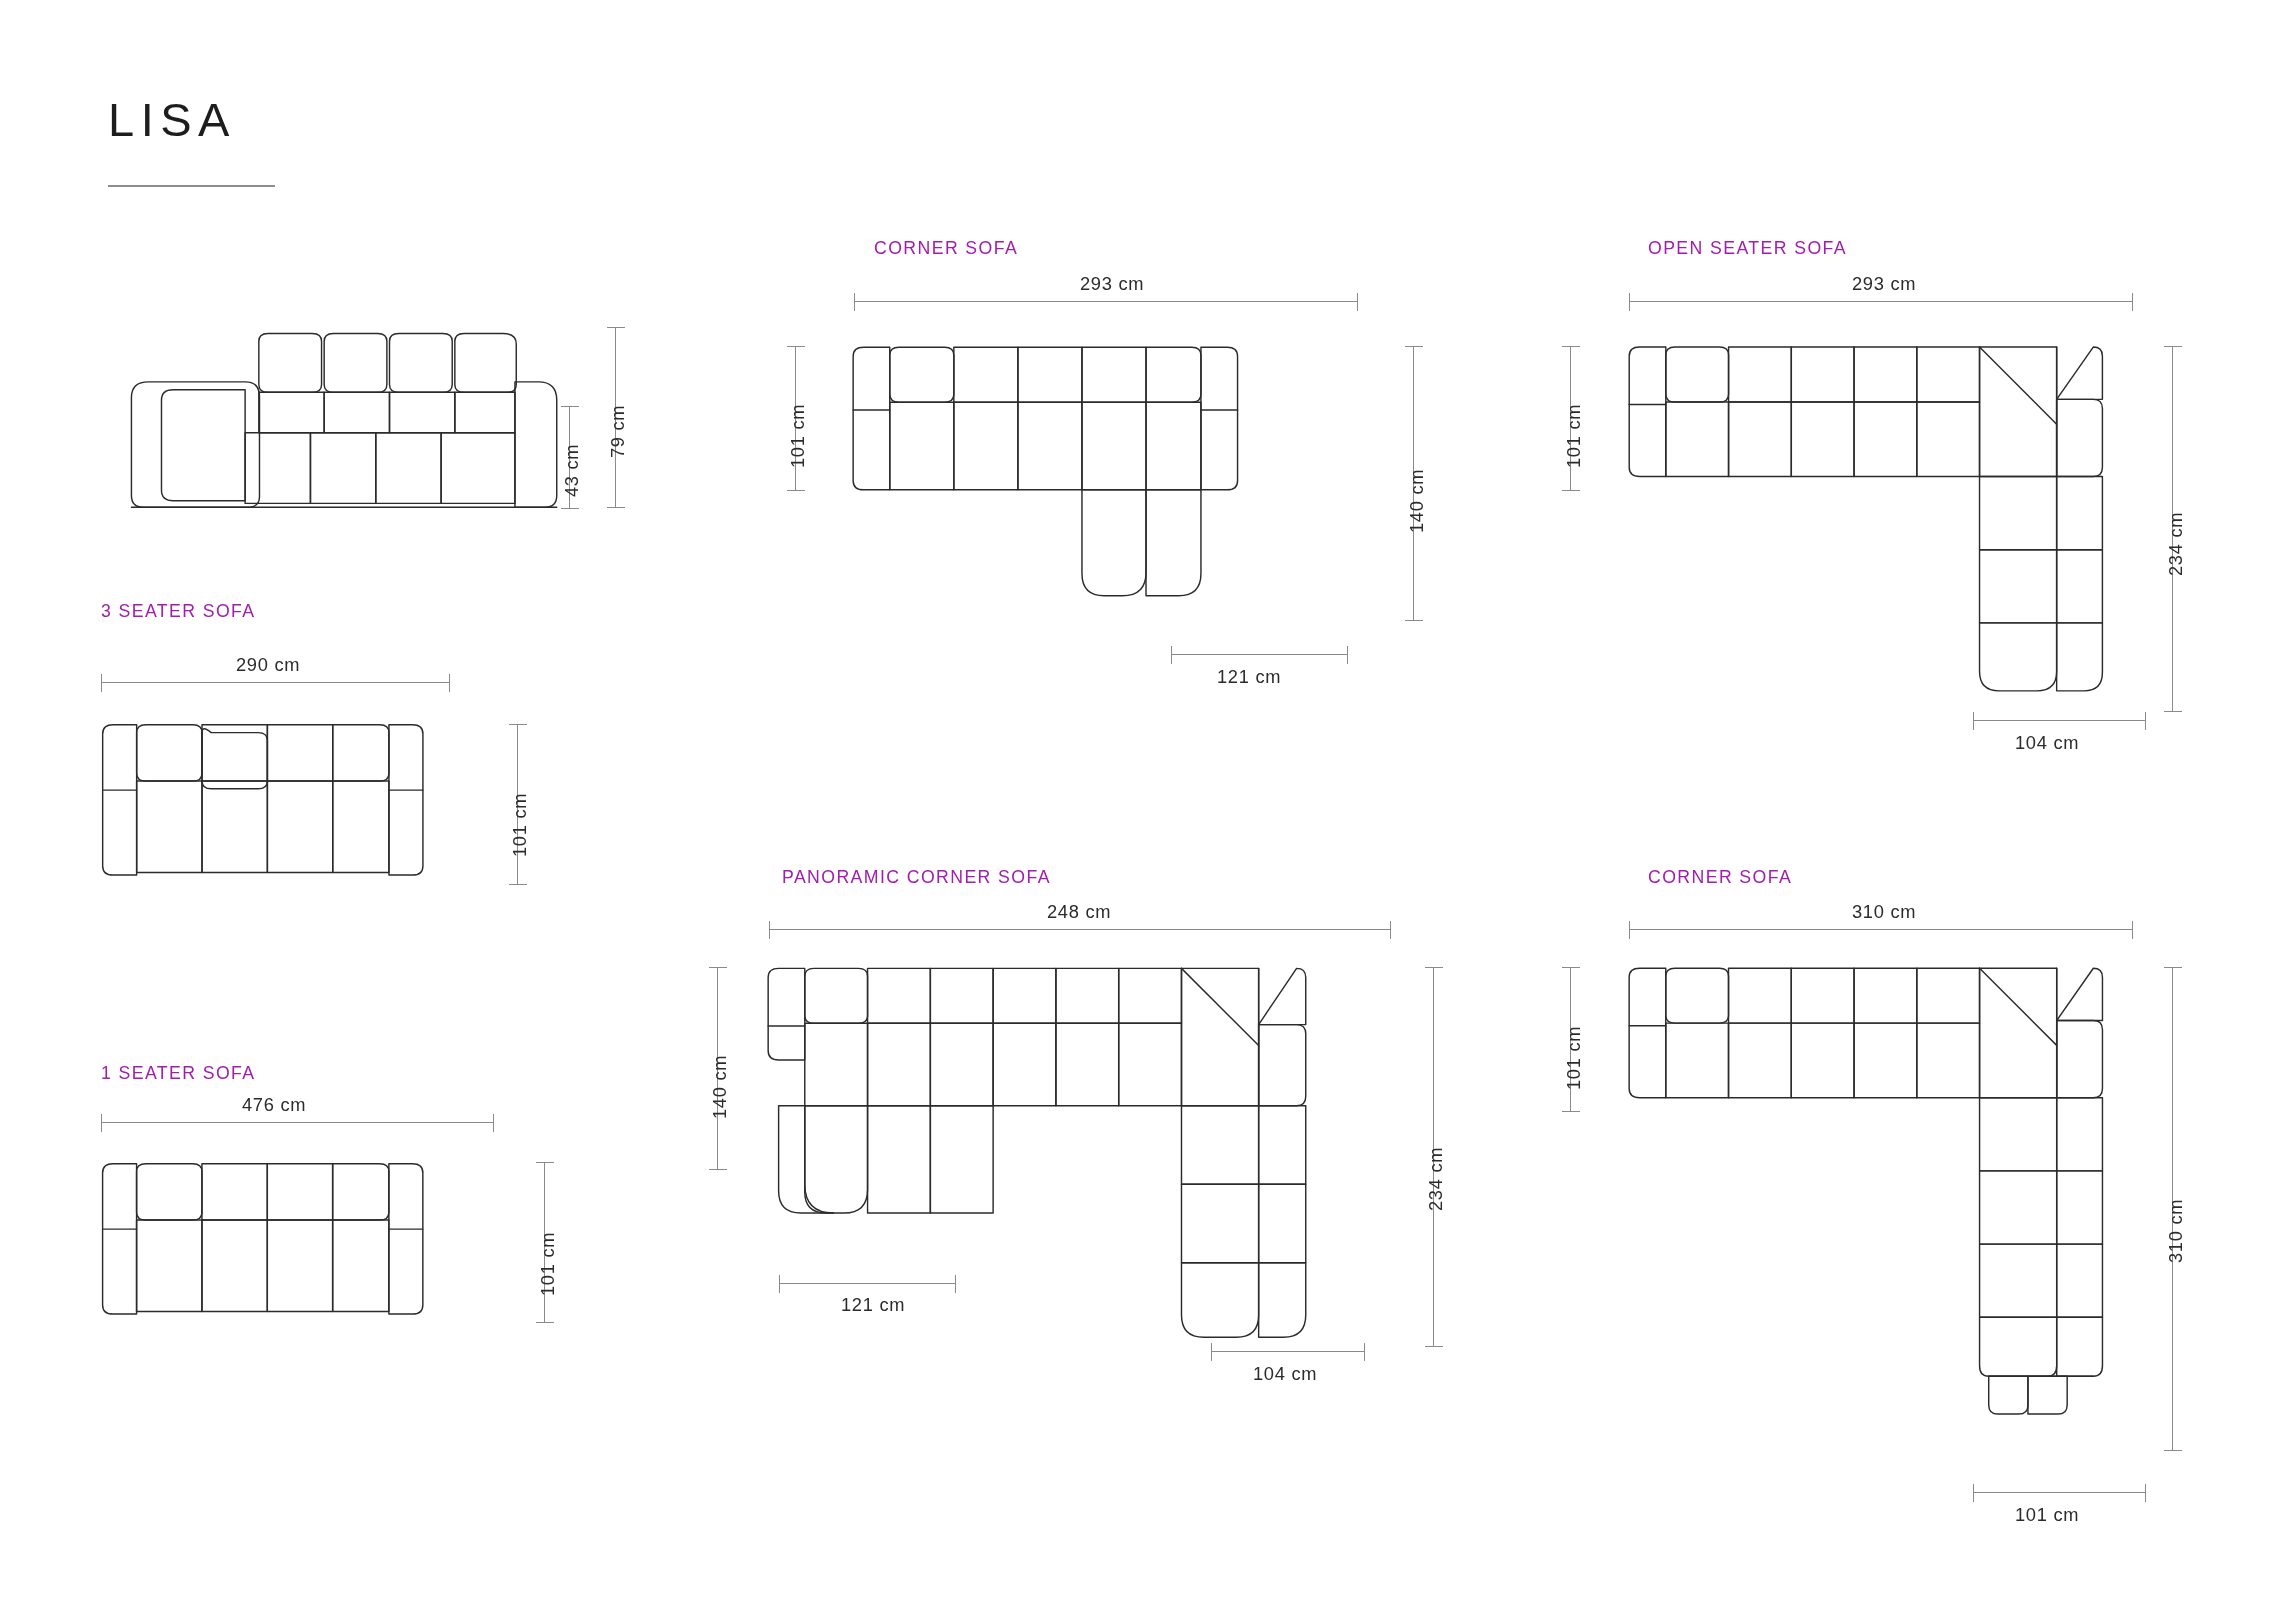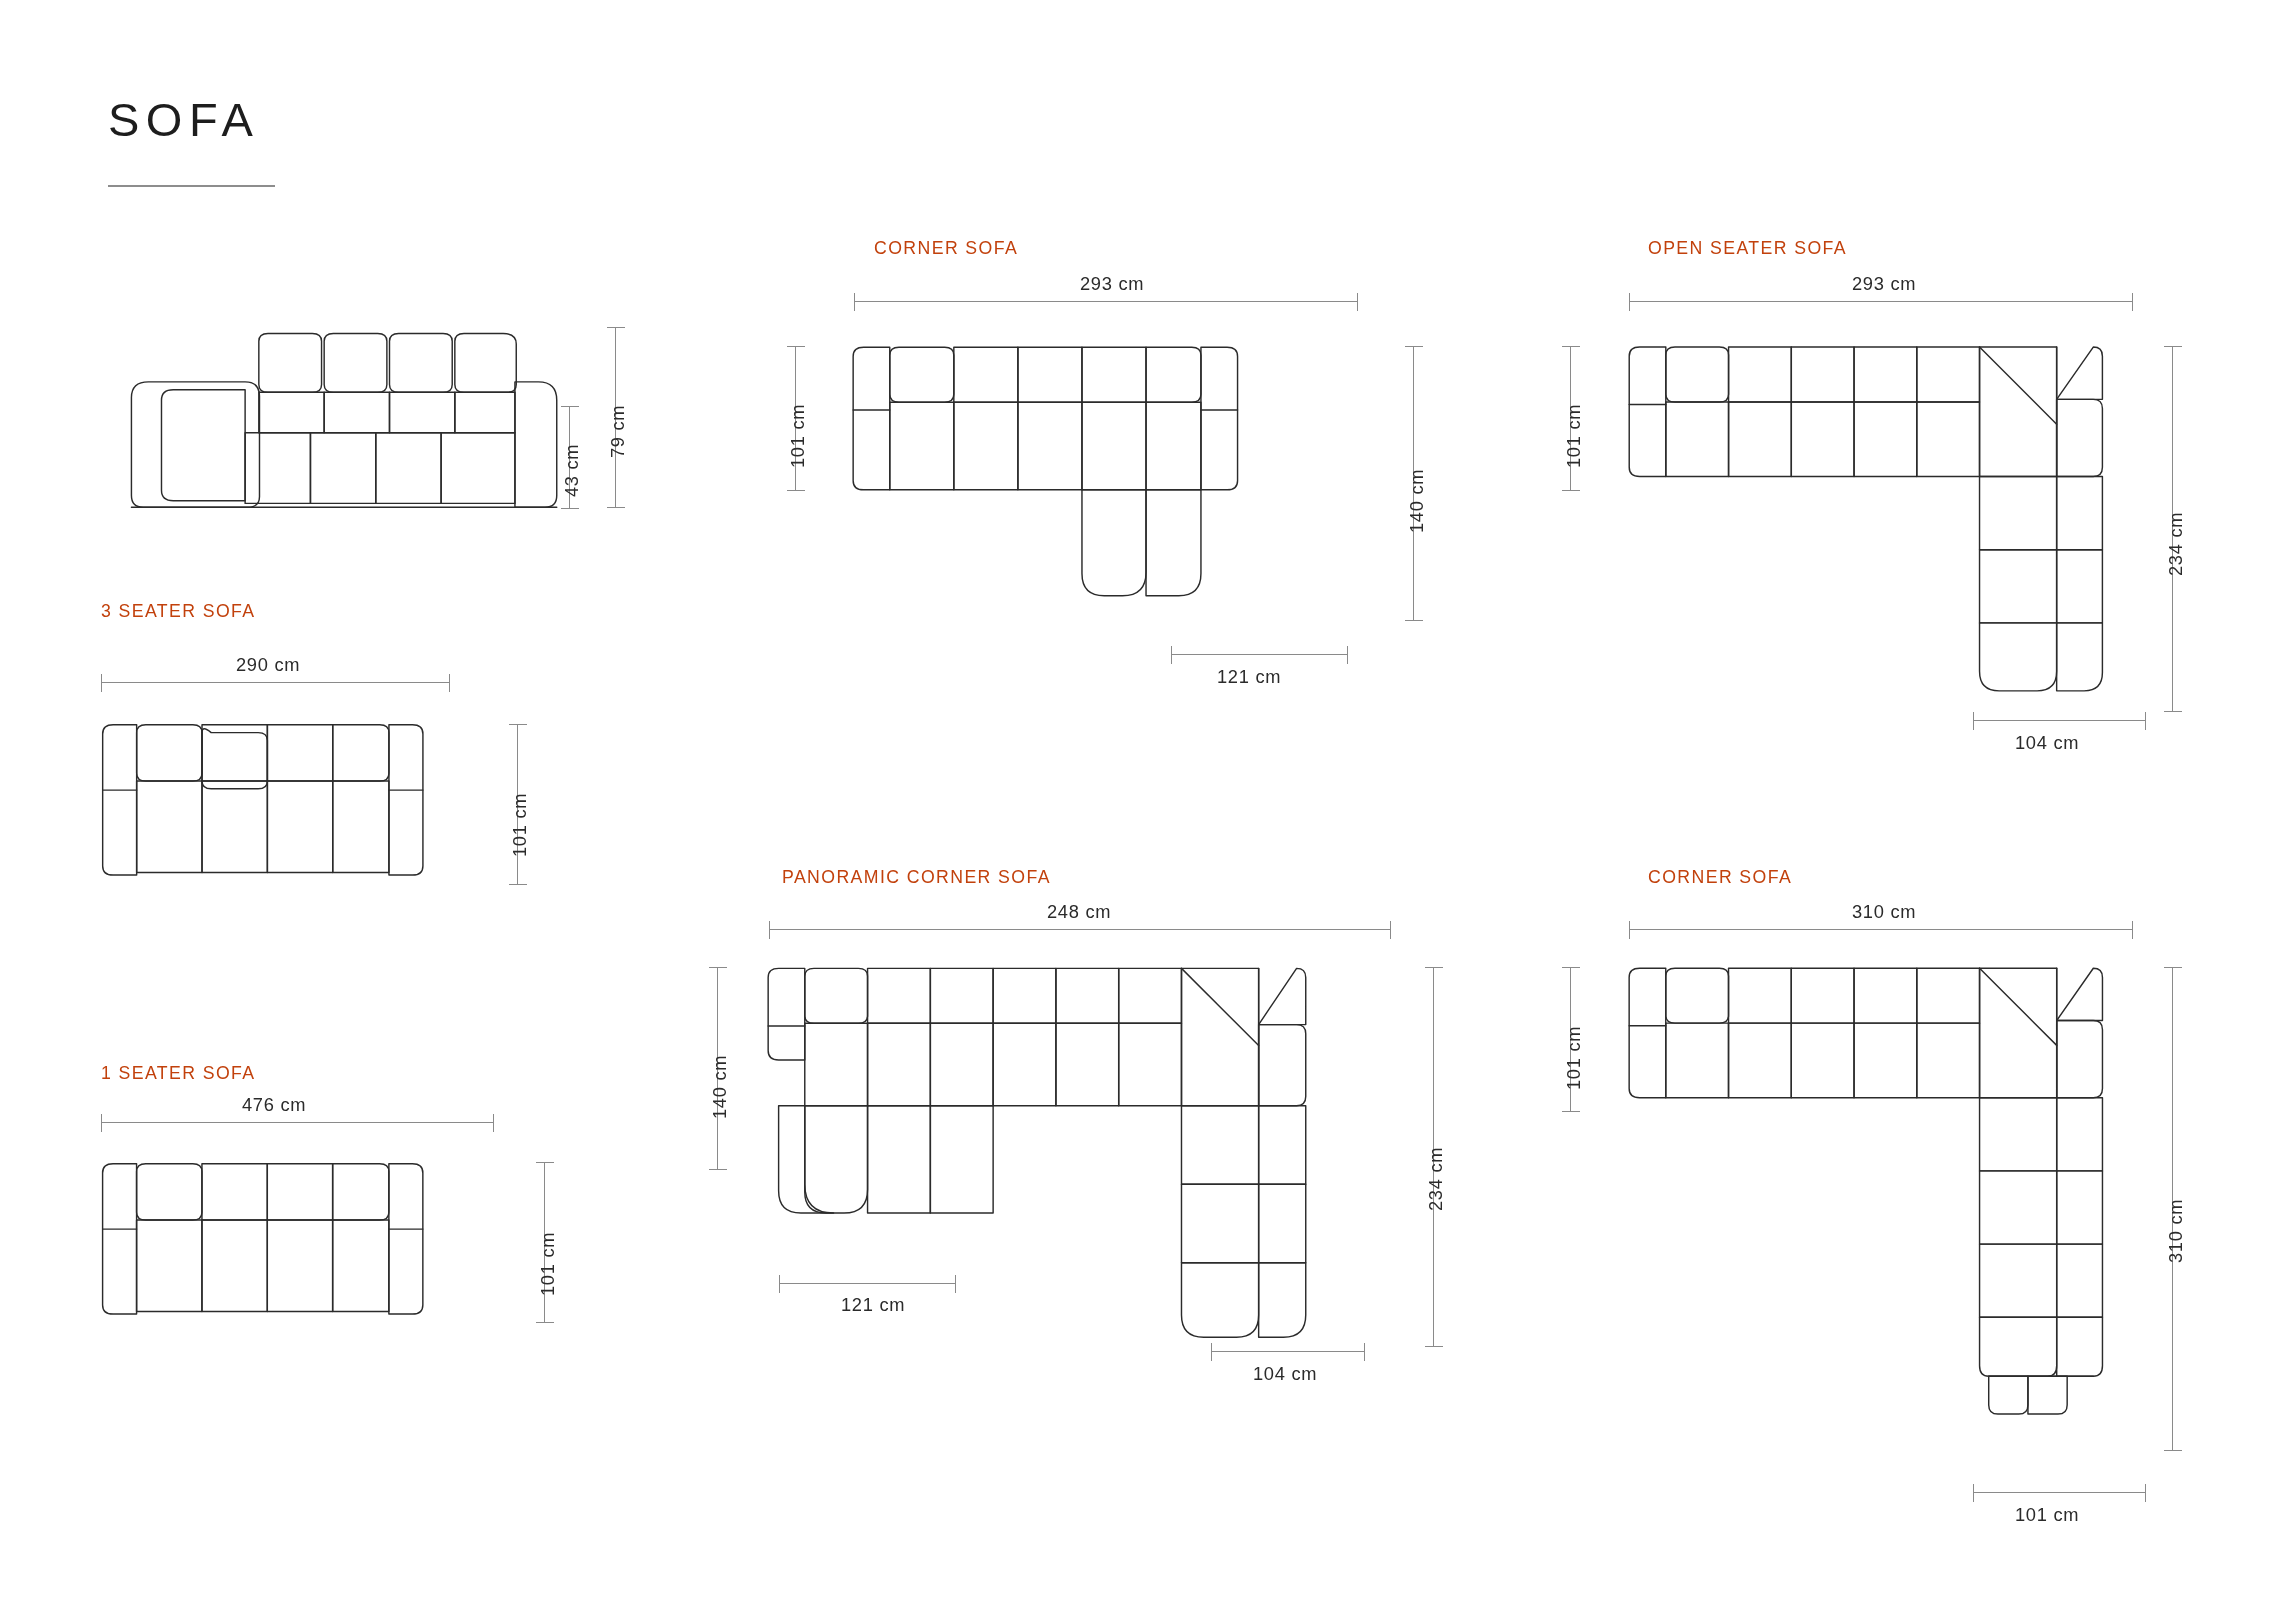--- a/index.html
+++ b/index.html
@@ -1,20 +1,20 @@
 <!DOCTYPE html>
 <html style="font-size:10.5px"><head>
 <meta charset="utf-8">
 <style>
   html,body{margin:0;padding:0;background:#ffffff;}
   body{width:2295px;height:1623px;position:relative;font-family:"Liberation Sans",sans-serif;color:#4a4a4a;overflow:hidden;}
   .brand{position:absolute;left:108px;top:92px;font-size:47px;letter-spacing:6.5px;color:#1d1d1d;font-weight:400;}
   .brand-rule{position:absolute;left:108px;top:185px;width:167px;height:2px;background:#8d8d8d;}
 
-  .label{position:absolute;font-size:17.7px;letter-spacing:1.4px;color:#c2410c;white-space:nowrap;}
+  .label{position:absolute;font-size:17.7px;letter-spacing:1.4px;color:#a21caf;white-space:nowrap;}
 
   
   .dim-h{position:absolute;height:1.3px;background:#8a8a8a;}
   .dim-h:before,.dim-h:after{content:"";position:absolute;top:-8.5px;width:1.3px;height:18.3px;background:#8a8a8a;}
   .dim-h:before{left:0;}
   .dim-h:after{right:0;}
   .dim-v{position:absolute;width:1.3px;background:#8a8a8a;}
   .dim-v:before,.dim-v:after{content:"";position:absolute;left:-8.5px;width:18.3px;height:1.3px;background:#8a8a8a;}
   .dim-v:before{top:0;}
   .dim-v:after{bottom:0;}
@@ -22,21 +22,21 @@
   .dim-txt{position:absolute;font-size:18.3px;color:#2b2b2b;white-space:nowrap;letter-spacing:0.7px;}
   .dim-txt.vert{transform-origin:left top;transform:rotate(-90deg);}
 
   .fig{position:absolute;}
   .fig svg{display:block;}
   .ln{fill:none;stroke:#2b2b2b;stroke-width:2.2;stroke-linejoin:round;stroke-linecap:round;}
 </style>
 </head>
 <body>
 
-<div class="brand">SOFA</div>
+<div class="brand">LISA</div>
 <div class="brand-rule"></div>
 
 <div class="fig" style="left:92px;top:327px;">
   <svg width="497" height="196" viewBox="0 0 760 300">
 
     <path class="ln" d="M255 22 q0 -12 14 -12 h68 q14 0 14 12 v66 q0 12 -14 12 h-68 q-14 0 -14 -12 z"></path>
     <path class="ln" d="M355 22 q0 -12 14 -12 h68 q14 0 14 12 v66 q0 12 -14 12 h-68 q-14 0 -14 -12 z"></path>
     <path class="ln" d="M455 22 q0 -12 14 -12 h68 q14 0 14 12 v66 q0 12 -14 12 h-68 q-14 0 -14 -12 z"></path>
     <path class="ln" d="M555 22 q0 -12 14 -12 h60 q20 0 20 16 v62 q0 12 -14 12 h-66 q-14 0 -14 -12 z"></path>
 

